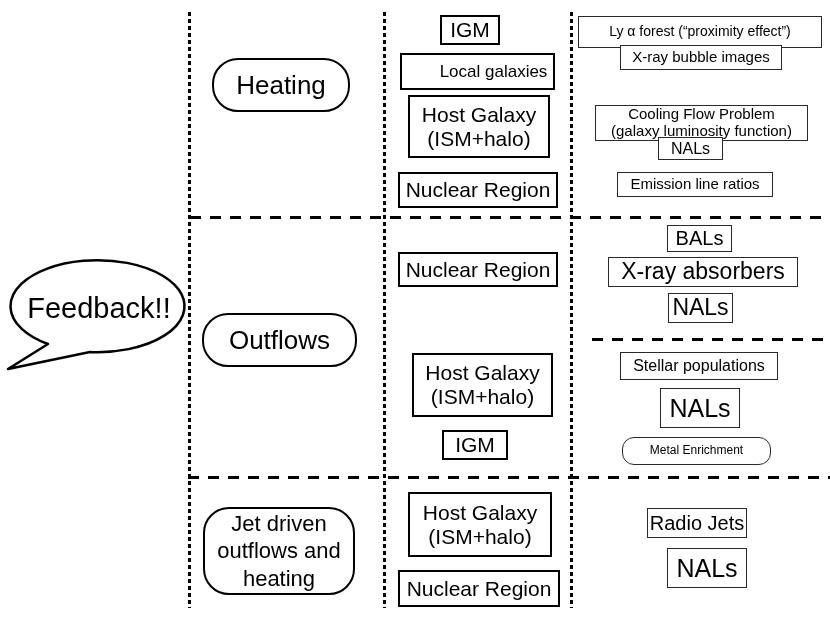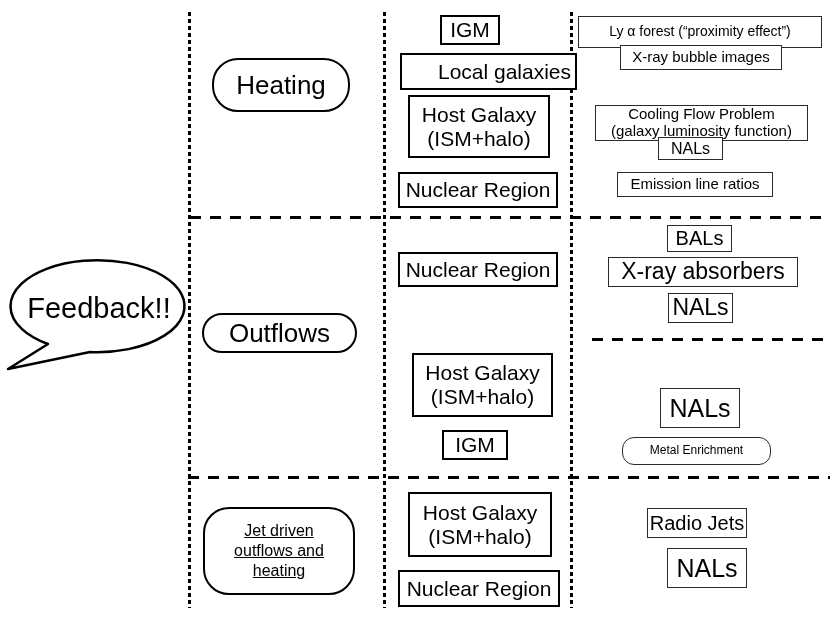--- a/index.html
+++ b/index.html
@@ -56,27 +56,27 @@
   <div class="hline" style="left:190px; top:216px; width:640px;"></div>
   <div class="hline" style="left:592px; top:338px; width:238px;"></div>
   <div class="hline" style="left:188px; top:476px; width:642px;"></div>
 
   <svg style="position:absolute; left:0; top:255px;" width="200" height="122" viewBox="0 0 200 122">
     <path d="M 48 89 A 87 46 0 1 1 90 97 L 8 114 Z" fill="#ffffff" stroke="#000000" stroke-width="2.5" stroke-linejoin="round"></path>
     <text x="99" y="63" text-anchor="middle" font-size="29" fill="#000000">Feedback!!</text>
   </svg>
 
   <div class="box cat" style="left:212px; top:58px; width:138px; height:54px; font-size:26px;">Heating</div>
-  <div class="box cat" style="left:202px; top:313px; width:155px; height:40px; font-size:26px;">Outflows</div>
-  <div class="box cat" style="left:203px; top:507px; width:152px; height:88px; font-size:16px;text-decoration:underline;">Jet driven
+  <div class="box cat" style="left:202px; top:313px; width:155px; height:54px; font-size:26px;">Outflows</div>
+  <div class="box cat" style="left:203px; top:507px; width:152px; height:88px; font-size:22px;">Jet driven
 outflows and
 heating</div>
 
   <div class="box target" style="left:440px; top:15px; width:60px; height:30px; font-size:21px;">IGM</div>
-  <div class="box target" style="left:400px; top:53px; width:177px; height:37px; font-size:21px;padding-left:32px;">Local galaxies</div>
+  <div class="box target" style="left:400px; top:53px; width:155px; height:37px; font-size:17px;padding-left:32px;">Local galaxies</div>
   <div class="box target" style="left:408px; top:95px; width:142px; height:63px; font-size:21px;">Host Galaxy
 (ISM+halo)</div>
   <div class="box target" style="left:398px; top:172px; width:160px; height:36px; font-size:21px;">Nuclear Region</div>
 
   <div class="box target" style="left:398px; top:252px; width:160px; height:35px; font-size:21px;">Nuclear Region</div>
   <div class="box target" style="left:412px; top:353px; width:141px; height:64px; font-size:21px;">Host Galaxy
 (ISM+halo)</div>
   <div class="box target" style="left:442px; top:430px; width:66px; height:30px; font-size:21px;">IGM</div>
 
   <div class="box target" style="left:408px; top:492px; width:144px; height:65px; font-size:21px;">Host Galaxy
@@ -87,19 +87,20 @@
   <div class="box obs" style="left:620px; top:45px; width:162px; height:25px; font-size:15px;">X-ray bubble images</div>
   <div class="box obs" style="left:595px; top:77px; width:213px; height:36px; font-size:15px;margin-top:28px;">Cooling Flow Problem
 (galaxy luminosity function)</div>
   <div class="box obs" style="left:658px; top:137px; width:65px; height:23px; font-size:16px;">NALs</div>
   <div class="box obs" style="left:617px; top:172px; width:156px; height:25px; font-size:15px;">Emission line ratios</div>
 
   <div class="box obs" style="left:667px; top:225px; width:65px; height:27px; font-size:20px;">BALs</div>
   <div class="box obs" style="left:608px; top:257px; width:190px; height:30px; font-size:23px;">X-ray absorbers</div>
   <div class="box obs" style="left:668px; top:293px; width:65px; height:30px; font-size:23px;">NALs</div>
 
+  <div class="box obs" style="left:620px; top:352px; width:158px; height:28px; font-size:16px;">Stellar populations</div>
   <div class="box obs" style="left:660px; top:388px; width:80px; height:40px; font-size:25px;">NALs</div>
   <div class="box obs" style="left:622px; top:437px; width:149px; height:28px; font-size:12px;border-radius:12px;">Metal Enrichment</div>
 
   <div class="box obs" style="left:647px; top:508px; width:100px; height:30px; font-size:20px;">Radio Jets</div>
   <div class="box obs" style="left:667px; top:548px; width:80px; height:40px; font-size:25px;">NALs</div>
 
 </div>
 
 </body></html>

